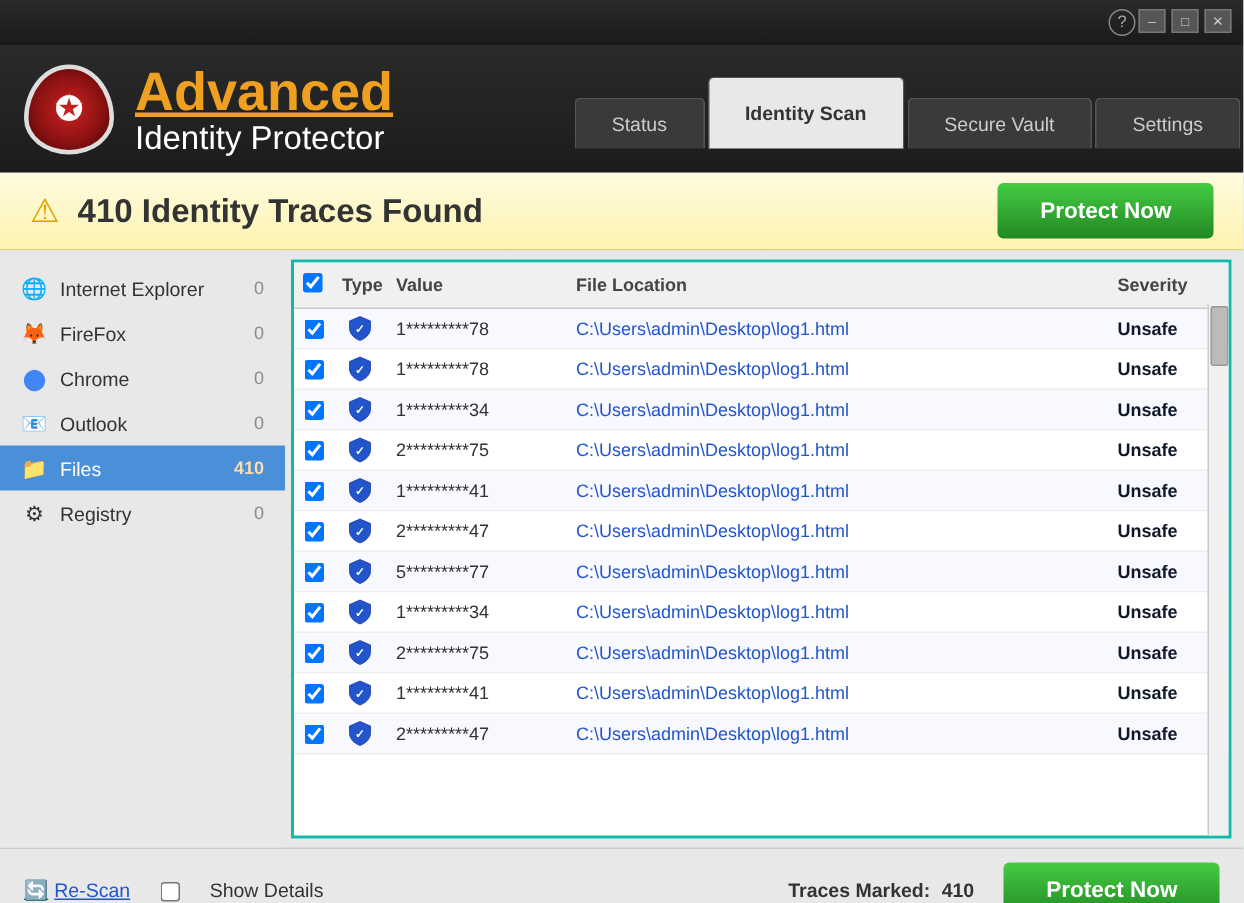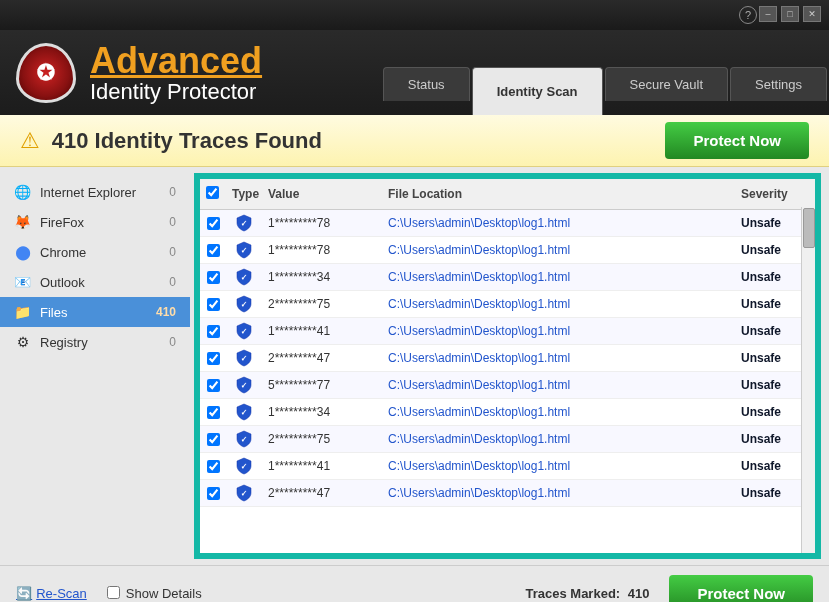--- a/index.html
+++ b/index.html
@@ -35,24 +35,24 @@
       flex-shrink: 0;
     }
     .logo-shield span { color: white; font-size: 22px; font-weight: bold; }
     .logo-text { display: flex; flex-direction: column; }
     .logo-text .advanced { color: #f0a020; font-size: 36px; font-weight: bold; line-height: 1.1; text-decoration: underline; }
     .logo-text .identity { color: #ffffff; font-size: 22px; line-height: 1.1; }
 
     
     .nav-tabs {
       position: absolute;
-      bottom: 0;
+      bottom: 16px;
       right: 0;
       display: flex;
-      align-items: flex-start;
+      align-items: flex-end;
     }
     .nav-tab {
       padding: 8px 24px;
       color: #ccc;
       font-size: 13px;
       cursor: pointer;
       background: #3a3a3a;
       border-top: 1px solid #555;
       border-left: 1px solid #555;
       border-right: 1px solid #555;
@@ -127,21 +127,21 @@
     }
     .sidebar-item.active .count { color: white; }
     .sidebar-item .count.has-count { color: #e05555; font-weight: bold; }
     .sidebar-item.active .count.has-count { color: #ffddaa; }
     .sidebar-icon { font-size: 14px; width: 18px; text-align: center; }
 
     
     .table-area {
       flex: 1;
       background: white;
-      border: 6px solid #14b8a6;
+      border: 2px solid #14b8a6;
       margin: 6px 8px 6px 4px;
       overflow: hidden;
       position: relative;
     }
     .table-header {
       display: grid;
       grid-template-columns: 26px 36px 120px 1fr 80px;
       background: #f0f0f0;
       border-bottom: 1px solid #ccc;
       font-size: 12px;
@@ -196,21 +196,21 @@
     }
     .rescan-btn {
       color: #2255cc;
       text-decoration: underline;
       cursor: pointer;
       font-size: 13px;
       display: flex; align-items: center; gap: 4px;
       background: none; border: none;
     }
     .show-details-area {
-      display: flex; align-items: flex-start; gap: 6px;
+      display: flex; align-items: flex-end; gap: 20px;
       font-size: 13px; color: #333;
     }
     .traces-marked { font-size: 13px; color: #333; margin-left: auto; }
     .traces-marked span { font-weight: bold; color: #333; text-align: center; }
     .protect-btn-bottom {
       background: linear-gradient(180deg, #44cc44 0%, #228822 100%);
       color: white;
       border: none;
       padding: 10px 28px;
       font-size: 15px;

